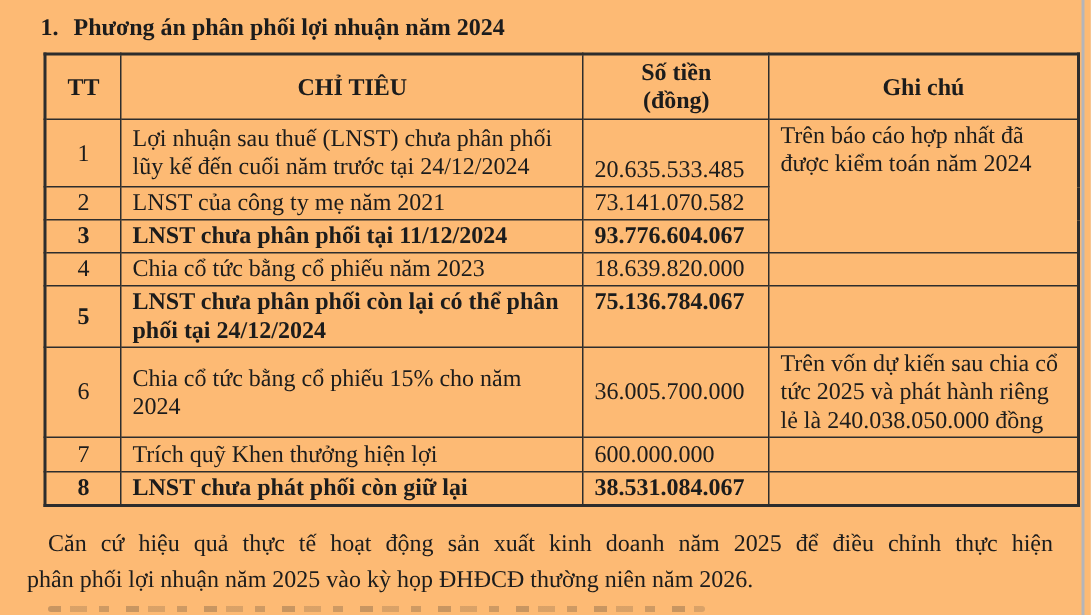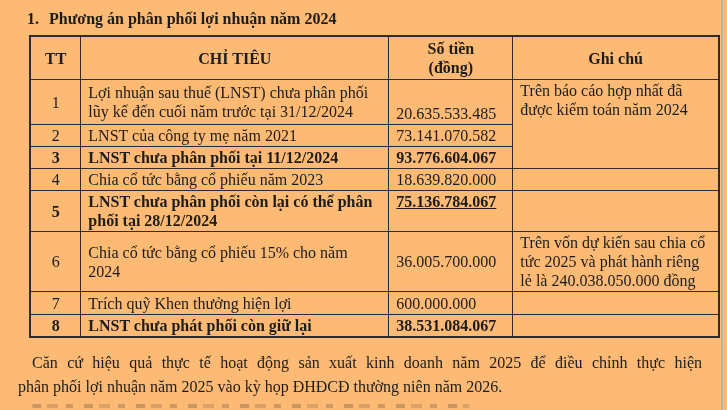--- a/index.html
+++ b/index.html
@@ -56,21 +56,21 @@
   .col-amt   { width: 124px; }
   .col-note  { width: 206px; }
 
   .cell-tt   { text-align: center; padding: 1px 2px; }
   .cell-amt  { padding-right: 8px; }
   .cell-note { vertical-align: top; padding: 1px 6px; }
 
   tr.bold-row td { font-weight: bold; }
 
   .valign-bottom { vertical-align: bottom; padding-bottom: 2px; }
-  .valign-top    { vertical-align: top;    padding-top: 1px; text-decoration: underline; }
+  .valign-top    { vertical-align: top;    padding-top: 1px; }
 
   
   tr.row-h  { height: 24px; }
   tr.row-1  { height: 45px; }
   tr.row-2  { height: 19px; }
   tr.row-3  { height: 20px; }
   tr.row-4  { height: 20px; }
   tr.row-5  { height: 40px; }
   tr.row-6  { height: 55px; }
   tr.row-7  { height: 23px; }
@@ -125,21 +125,21 @@
     <tbody>
       <tr class="row-h">
         <th>TT</th>
         <th>CHỈ TIÊU</th>
         <th>Số tiền (đồng)</th>
         <th>Ghi chú</th>
       </tr>
 
       <tr class="row-1">
         <td class="cell-tt">1</td>
-        <td class="cell-label">Lợi nhuận sau thuế (LNST) chưa phân phối lũy kế đến cuối năm trước tại 31/12/2024</td>
+        <td class="cell-label">Lợi nhuận sau thuế (LNST) chưa phân phối lũy kế đến cuối năm trước tại 24/12/2024</td>
         <td class="cell-amt valign-bottom">20.635.533.485</td>
         <td class="cell-note" rowspan="3">Trên báo cáo hợp nhất đã được kiểm toán năm 2024</td>
       </tr>
 
       <tr class="row-2">
         <td class="cell-tt">2</td>
         <td class="cell-label">LNST của công ty mẹ năm 2021</td>
         <td class="cell-amt">73.141.070.582</td>
       </tr>
 
@@ -151,21 +151,21 @@
 
       <tr class="row-4">
         <td class="cell-tt">4</td>
         <td class="cell-label">Chia cổ tức bằng cổ phiếu năm 2023</td>
         <td class="cell-amt">18.639.820.000</td>
         <td class="cell-note"></td>
       </tr>
 
       <tr class="row-5 bold-row">
         <td class="cell-tt">5</td>
-        <td class="cell-label">LNST chưa phân phối còn lại có thể phân phối tại 28/12/2024</td>
+        <td class="cell-label">LNST chưa phân phối còn lại có thể phân phối tại 24/12/2024</td>
         <td class="cell-amt valign-top">75.136.784.067</td>
         <td class="cell-note"></td>
       </tr>
 
       <tr class="row-6">
         <td class="cell-tt">6</td>
         <td class="cell-label">Chia cổ tức bằng cổ phiếu 15% cho năm 2024</td>
         <td class="cell-amt">36.005.700.000</td>
         <td class="cell-note">Trên vốn dự kiến sau chia cổ tức 2025 và phát hành riêng lẻ là 240.038.050.000 đồng</td>
       </tr>

